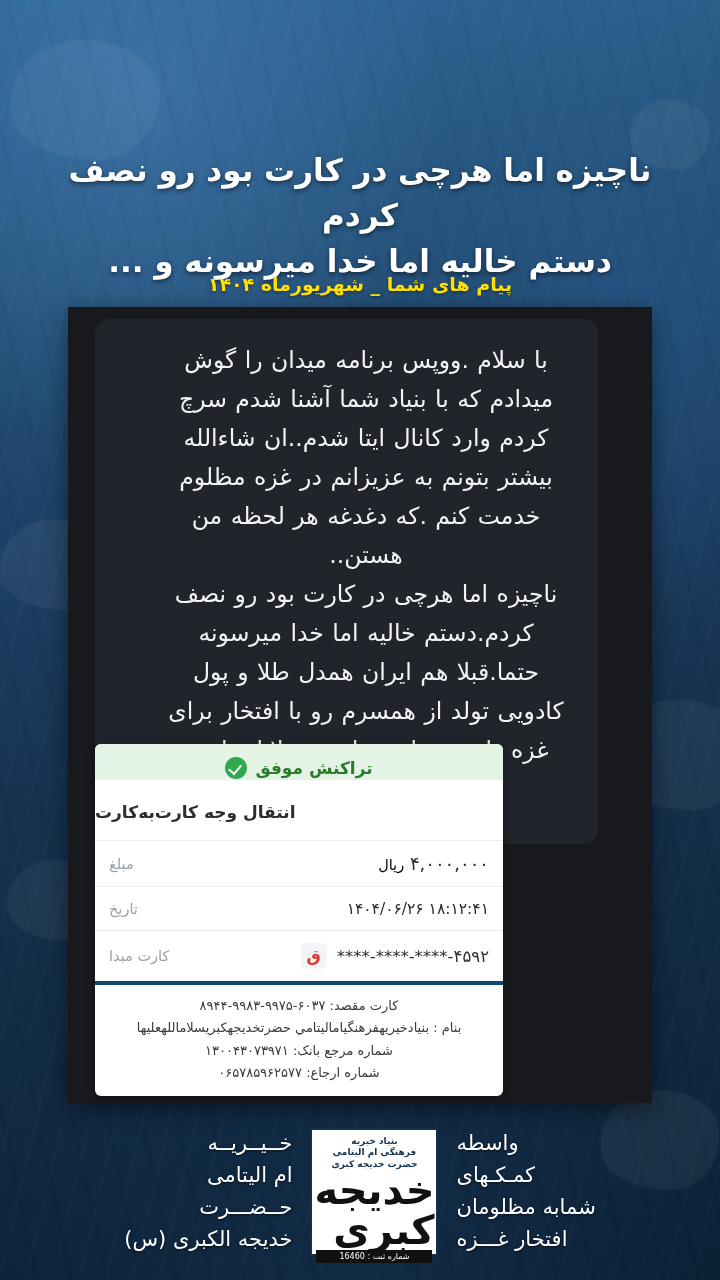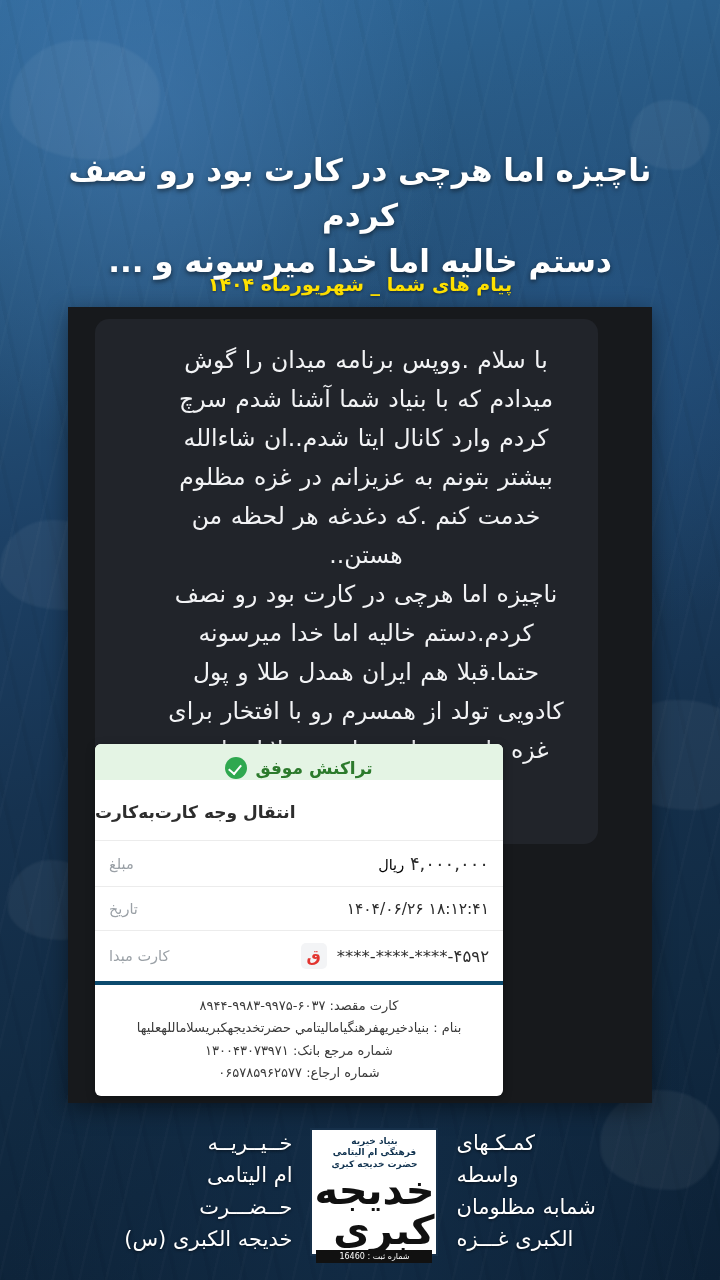--- a/index.html
+++ b/index.html
@@ -326,24 +326,24 @@
       <div>کارت مقصد: ۶۰۳۷-۹۹۷۵-۹۹۸۳-۸۹۴۴</div>
       <div>بنام : بنيادخيريهفرهنگيامالیتامي حضرتخديجهكبريسلاماللهعليها</div>
       <div>شماره مرجع بانک: ۱۳۰۰۴۳۰۷۳۹۷۱</div>
       <div>شماره ارجاع: ۰۶۵۷۸۵۹۶۲۵۷۷</div>
     </div>
   </div>
 </div>
 
 <div class="footer">
   <div class="footer-col left">
+    <div>واسطه</div>
     <div>کمـکـهای</div>
-    <div>واسطه</div>
     <div>شمابه مظلومان</div>
-    <div>الکبری غـــزه</div>
+    <div>افتخار غـــزه</div>
   </div>
 
   <div class="logo">
     <div class="top" style="white-space: pre-line;">بنیاد خیریه
 فرهنگی ام الیتامی
 حضرت خدیجه کبری</div>
     <div class="mark">خدیجه کبری</div>
     <div class="bar">شماره ثبت : 16460</div>
   </div>
 

